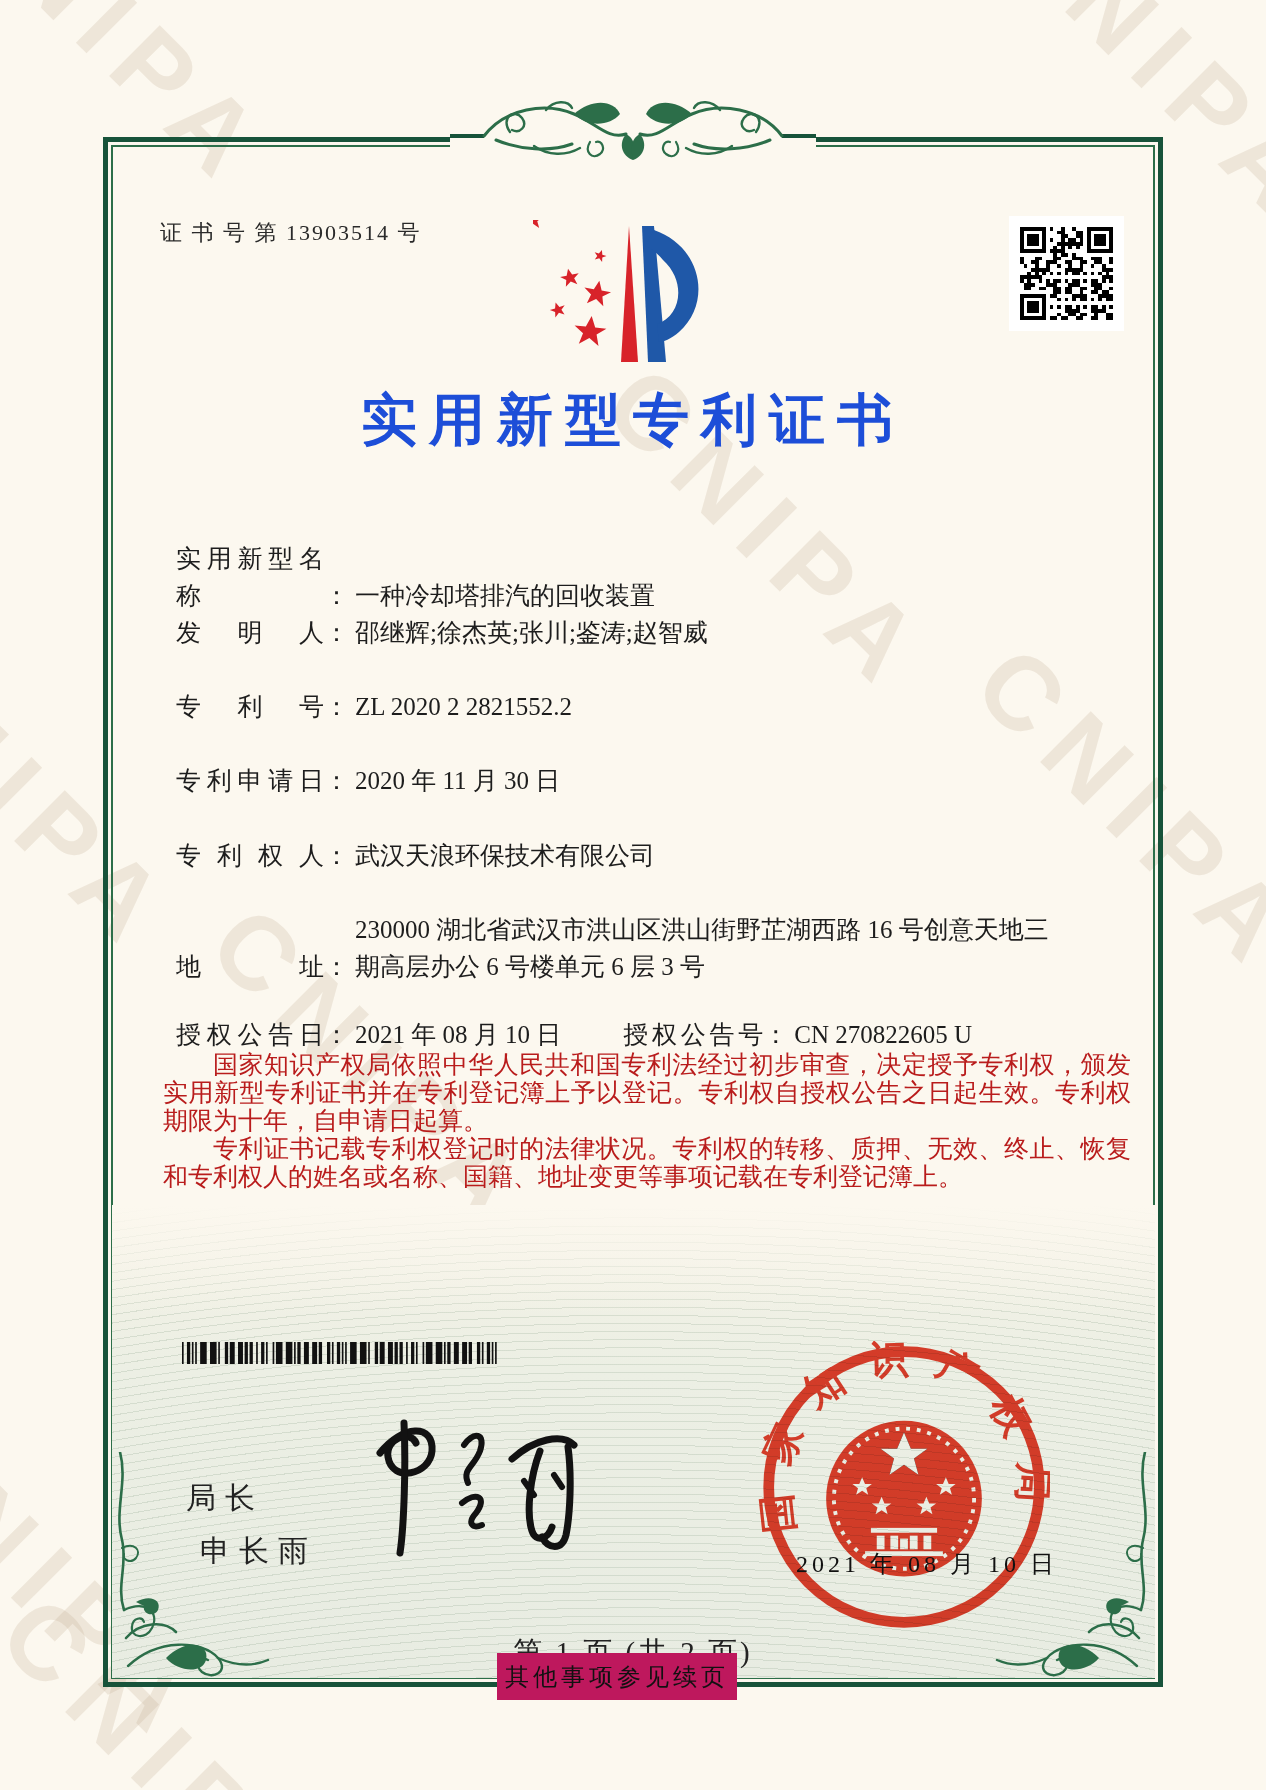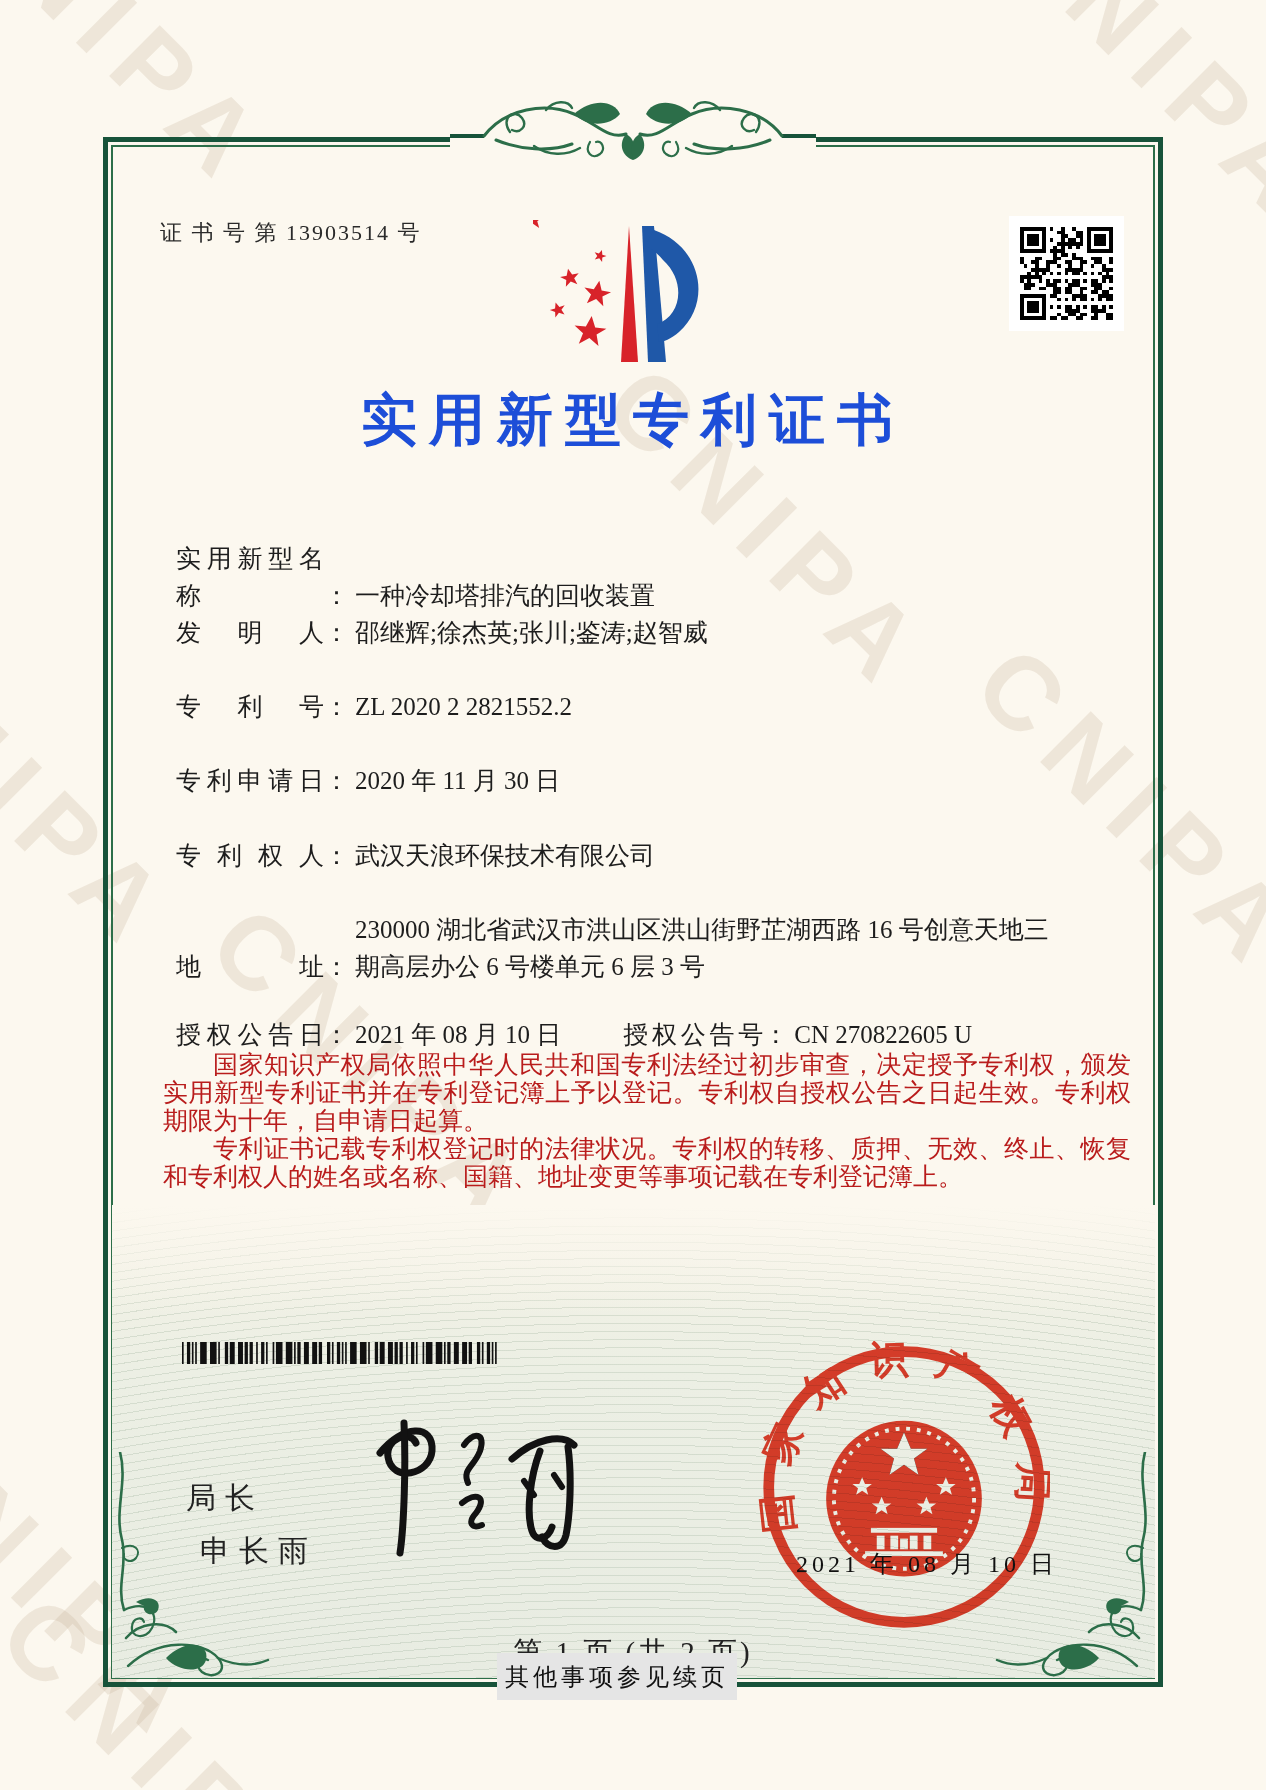--- a/index.html
+++ b/index.html
@@ -108,21 +108,21 @@
     position:absolute;left:796px;top:1548px;
     font-size:24px;letter-spacing:4px;color:#111;z-index:5;
   }
   
   .page-footer{
     position:absolute;left:103px;top:1633px;width:1060px;
     text-align:center;font-size:29px;letter-spacing:3px;color:#222;
   }
   .continuation{
     position:absolute;left:497px;top:1653px;width:240px;height:47px;
-    background:#e5e5e5;
+    background:#be185d;
     display:flex;align-items:center;justify-content:center;
     font-size:24px;letter-spacing:4px;color:#111;
   }
   
   .ornament-top{position:absolute;left:450px;top:88px;width:366px;height:82px;}
   .corner{position:absolute;width:168px;height:230px;}
   .corner.bl{left:106px;top:1452px;}
   .corner.br{left:991px;top:1452px;transform:scaleX(-1);}
 </style>
 </head>

